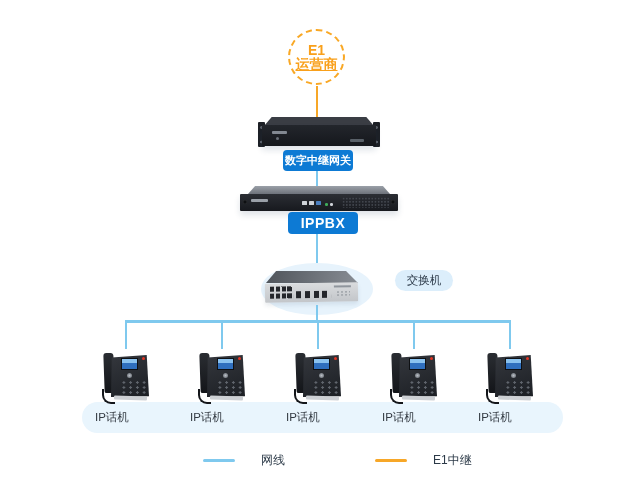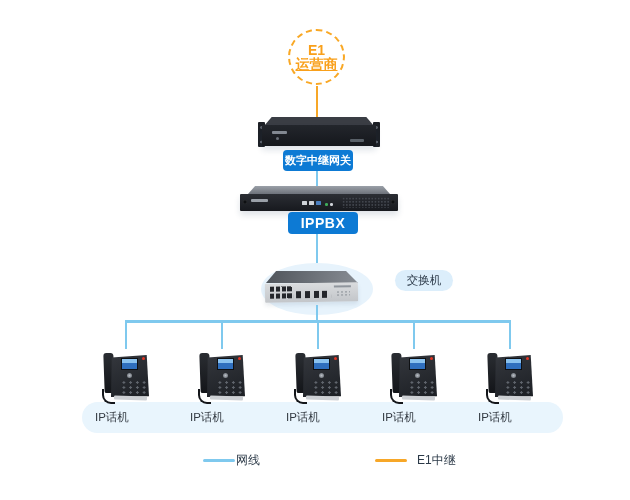--- a/index.html
+++ b/index.html
@@ -213,15 +213,15 @@
 
 <div class="band">
   <div class="plabel" style="left:13px;">IP话机</div>
   <div class="plabel" style="left:108px;">IP话机</div>
   <div class="plabel" style="left:204px;">IP话机</div>
   <div class="plabel" style="left:300px;">IP话机</div>
   <div class="plabel" style="left:396px;">IP话机</div>
 </div>
 
 <div class="legend-line" style="left:203px;background:#7fc9ee;"></div>
-<div class="legend-text" style="left:236px;">网线</div>
+<div class="legend-text" style="left:261px;">网线</div>
 <div class="legend-line" style="left:375px;background:#f7a728;"></div>
-<div class="legend-text" style="left:417px;">E1中继</div>
+<div class="legend-text" style="left:433px;">E1中继</div>
 
 </body></html>

